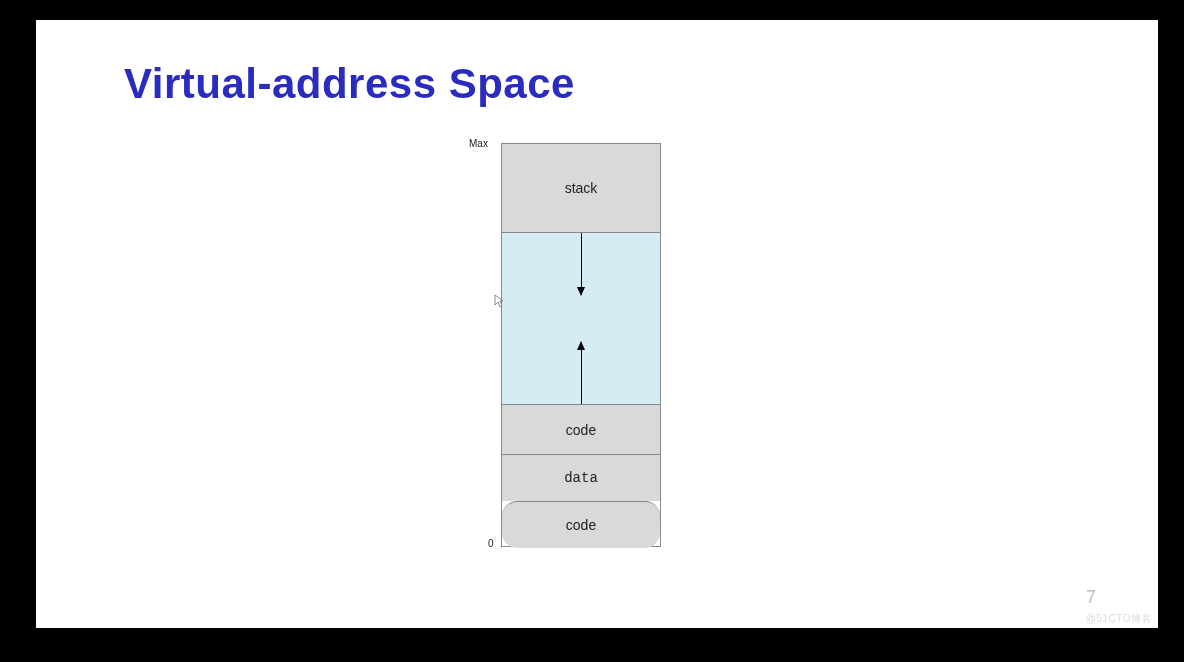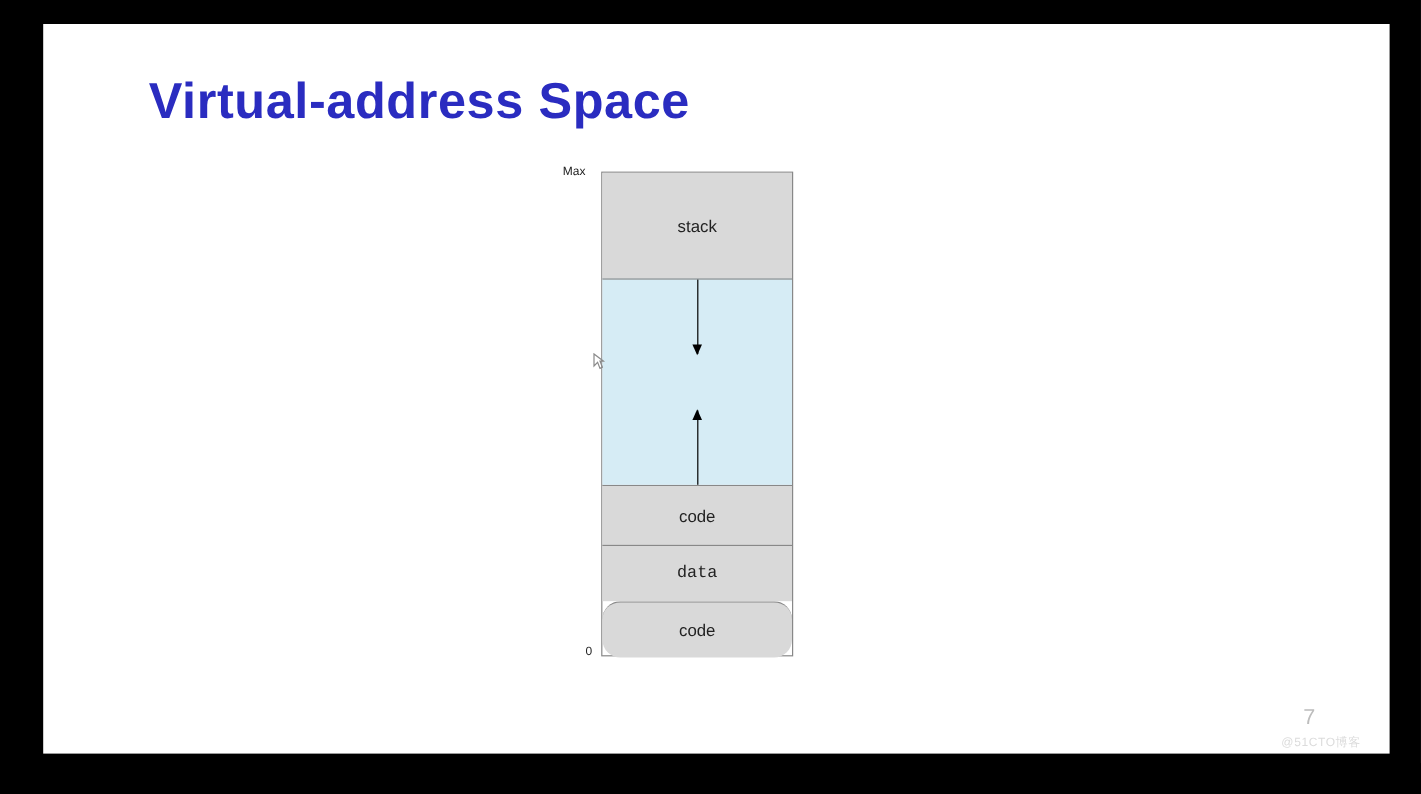--- a/index.html
+++ b/index.html
@@ -81,21 +81,21 @@
     pointer-events: none;
   }
   .page-number {
     position: absolute;
     right: 62px; bottom: 20px;
     font-size: 18px;
     color: #bdbdbd;
   }
   .watermark {
     position: absolute;
-    right: 24px; bottom: 2px;
+    right: 6px; bottom: 2px;
     font-size: 10px;
     color: #dcdcdc;
     letter-spacing: 0.5px;
   }
 </style>
 </head>
 <body>
 
 <div class="slide-frame">
 

